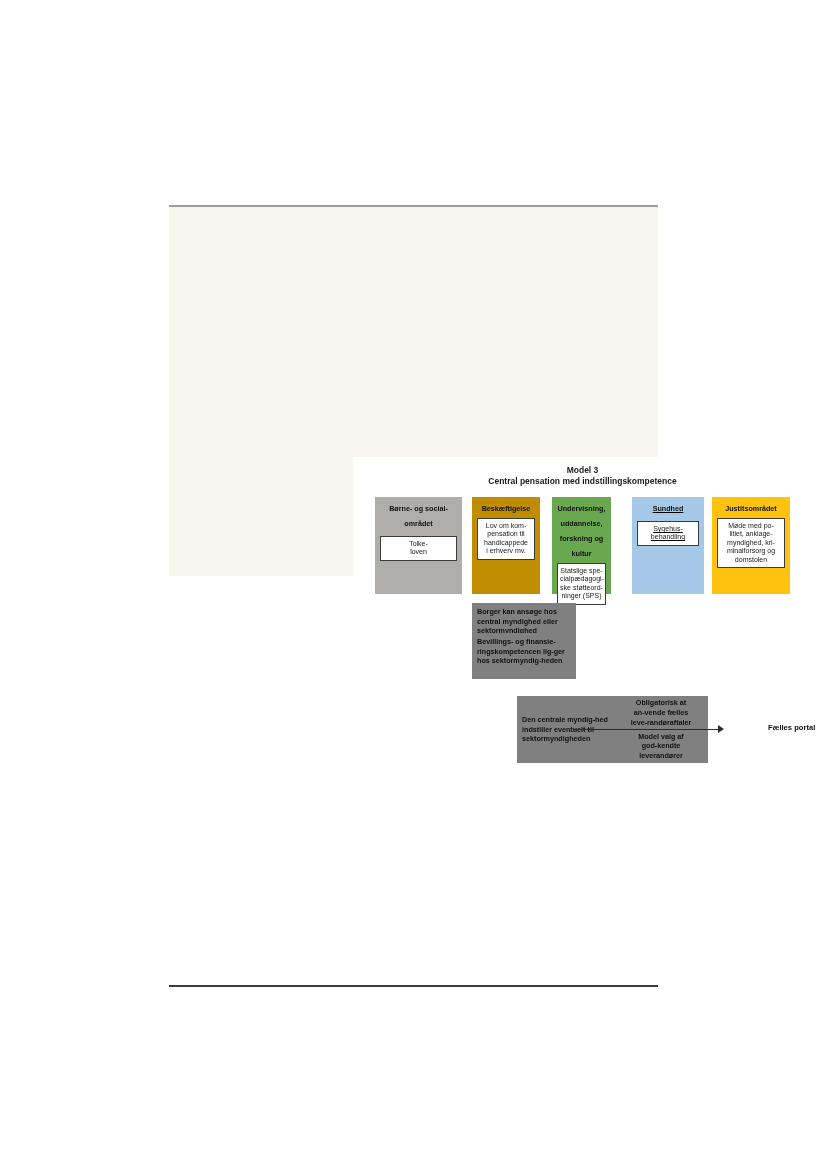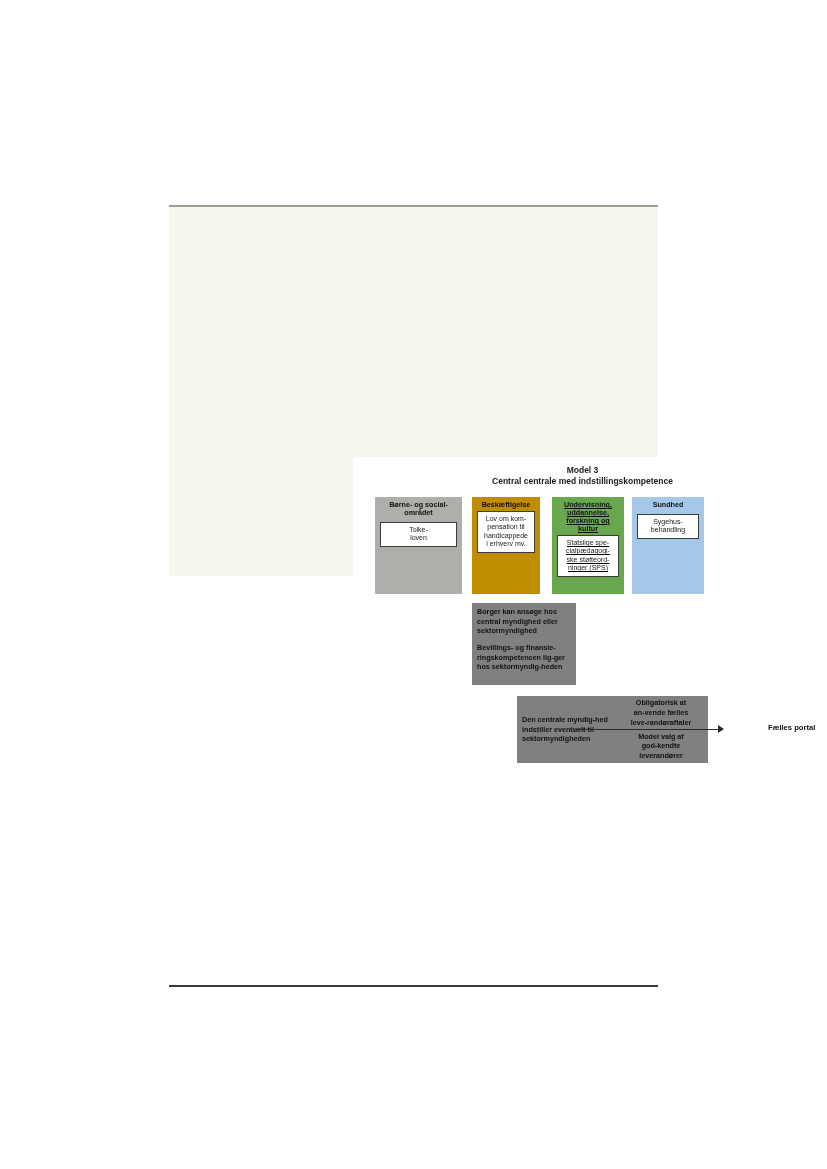--- a/index.html
+++ b/index.html
@@ -73,57 +73,57 @@
     position: absolute;
     top: 40px;
     height: 97px;
     box-sizing: border-box;
     padding: 3px 3px 0 3px;
   }
   .sector-title {
     text-align: center;
     font-size: 7.2px;
     font-weight: bold;
-    line-height: 8px;
+    line-height: 15px;
     color: #111111;
     margin: 1px 0 2px 0;
   }
   .sector-card {
     background: #ffffff;
     border: 1px solid #3b3b3b;
     text-align: center;
     font-size: 7px;
     line-height: 8.4px;
     color: #1a1a1a;
     padding: 3px 2px;
     margin: 0 2px 3px 2px;
   }
 
   #sector-0 { left: 22px;  width: 87px;  background: #b0aeab; }
   #sector-1 { left: 119px; width: 68px;  background: #c08c00; }
-  #sector-2 { left: 199px; width: 72px;  background: #6aa84f; text-decoration: underline; }
-  #sector-3 { left: 279px; width: 72px;  background: #a5c8e8; }
+  #sector-2 { left: 199px; width: 59px;  background: #6aa84f; }
+  #sector-3 { left: 279px; width: 72px;  background: #a5c8e8; text-decoration: underline; }
   #sector-4 { left: 359px; width: 78px;  background: #ffc20e; }
 
   #sector-0 .sector-card { margin-top: 5px; }
   #sector-3 .sector-card { margin-top: 5px; }
 
   
   .note {
     position: absolute;
     background: #808080;
     color: #111111;
     font-size: 7.2px;
     font-weight: bold;
     line-height: 9.6px;
     box-sizing: border-box;
     padding: 4px 5px;
   }
   #note-0 { left: 119px; top: 146px; width: 104px; height: 36px; }
-  #note-1 { left: 119px; top: 182px; width: 104px; height: 46px; }
+  #note-1 { left: 119px; top: 176px; width: 104px; height: 46px; }
   #note-2 {
     left: 124px; top: 239px; width: 116px; height: 67px;
     display: flex; align-items: center; margin-left: 40px;
   }
   #note-3 {
     left: 261px; top: 239px; width: 94px; height: 67px;
     padding: 0;
   }
   #note-3 .half {
     height: 33.5px;
@@ -169,21 +169,21 @@
 <body>
 
 <div id="top-rule"></div>
 
 <div id="figure-band">
 
   <div id="figure-panel">
 
     <div id="figure-title">
       <span class="line1">Model 3</span>
-      <span class="line2">Central centrale med indstillingskompetence</span>
+      <span class="line2">Central pensation med indstillingskompetence</span>
     </div>
 
     <div class="sector" id="sector-0">
       <div class="sector-title" style="white-space: pre-line;">Børne- og social-
 området</div>
       <div class="sector-card" style="white-space: pre-line;">Tolke-
 loven</div>
     </div>
 
     <div class="sector" id="sector-1">
@@ -204,20 +204,28 @@
 ske støtteord-
 ninger (SPS)</div>
     </div>
 
     <div class="sector" id="sector-3">
       <div class="sector-title">Sundhed</div>
       <div class="sector-card" style="white-space: pre-line;">Sygehus-
 behandling</div>
     </div>
 
+    <div class="sector" id="sector-4">
+      <div class="sector-title">Justitsområdet</div>
+      <div class="sector-card" style="white-space: pre-line;">Møde med po-
+litiet, anklage-
+myndighed, kri-
+minalforsorg og
+domstolen</div>
+    </div>
 
     <div class="note" id="note-0">Borger kan ansøge hos central myndighed eller sektormyndighed</div>
     <div class="note" id="note-1">Bevillings- og finansie-ringskompetencen lig-ger hos sektormyndig-heden</div>
     <div class="note" id="note-2">Den centrale myndig-hed indstiller eventuelt til sektormyndigheden</div>
 
     <div class="note" id="note-3">
       <div class="half">Obligatorisk at an-vende fælles leve-randøraftaler</div>
       <div class="half">Model valg af god-kendte leverandører</div>
     </div>
 

